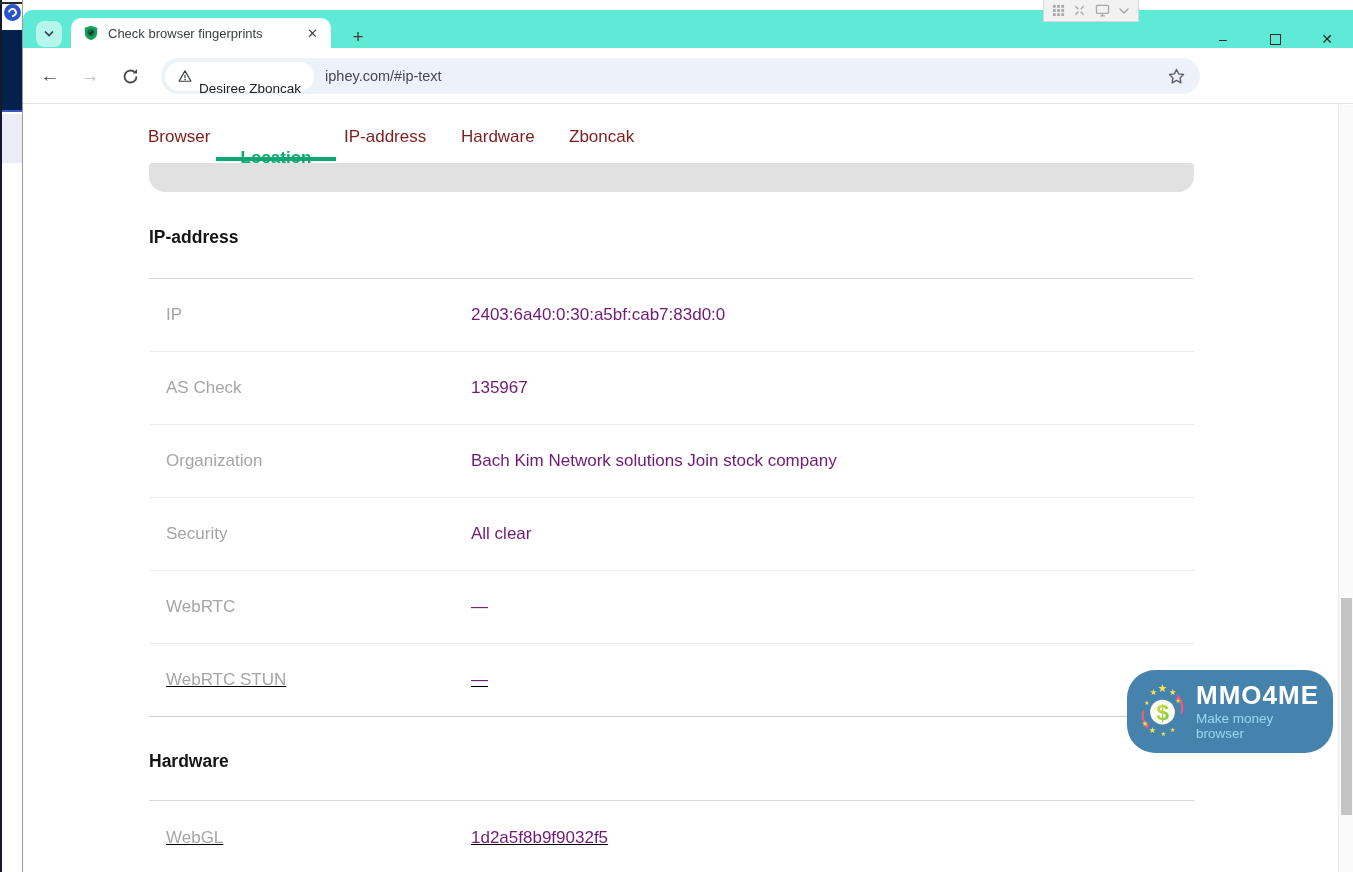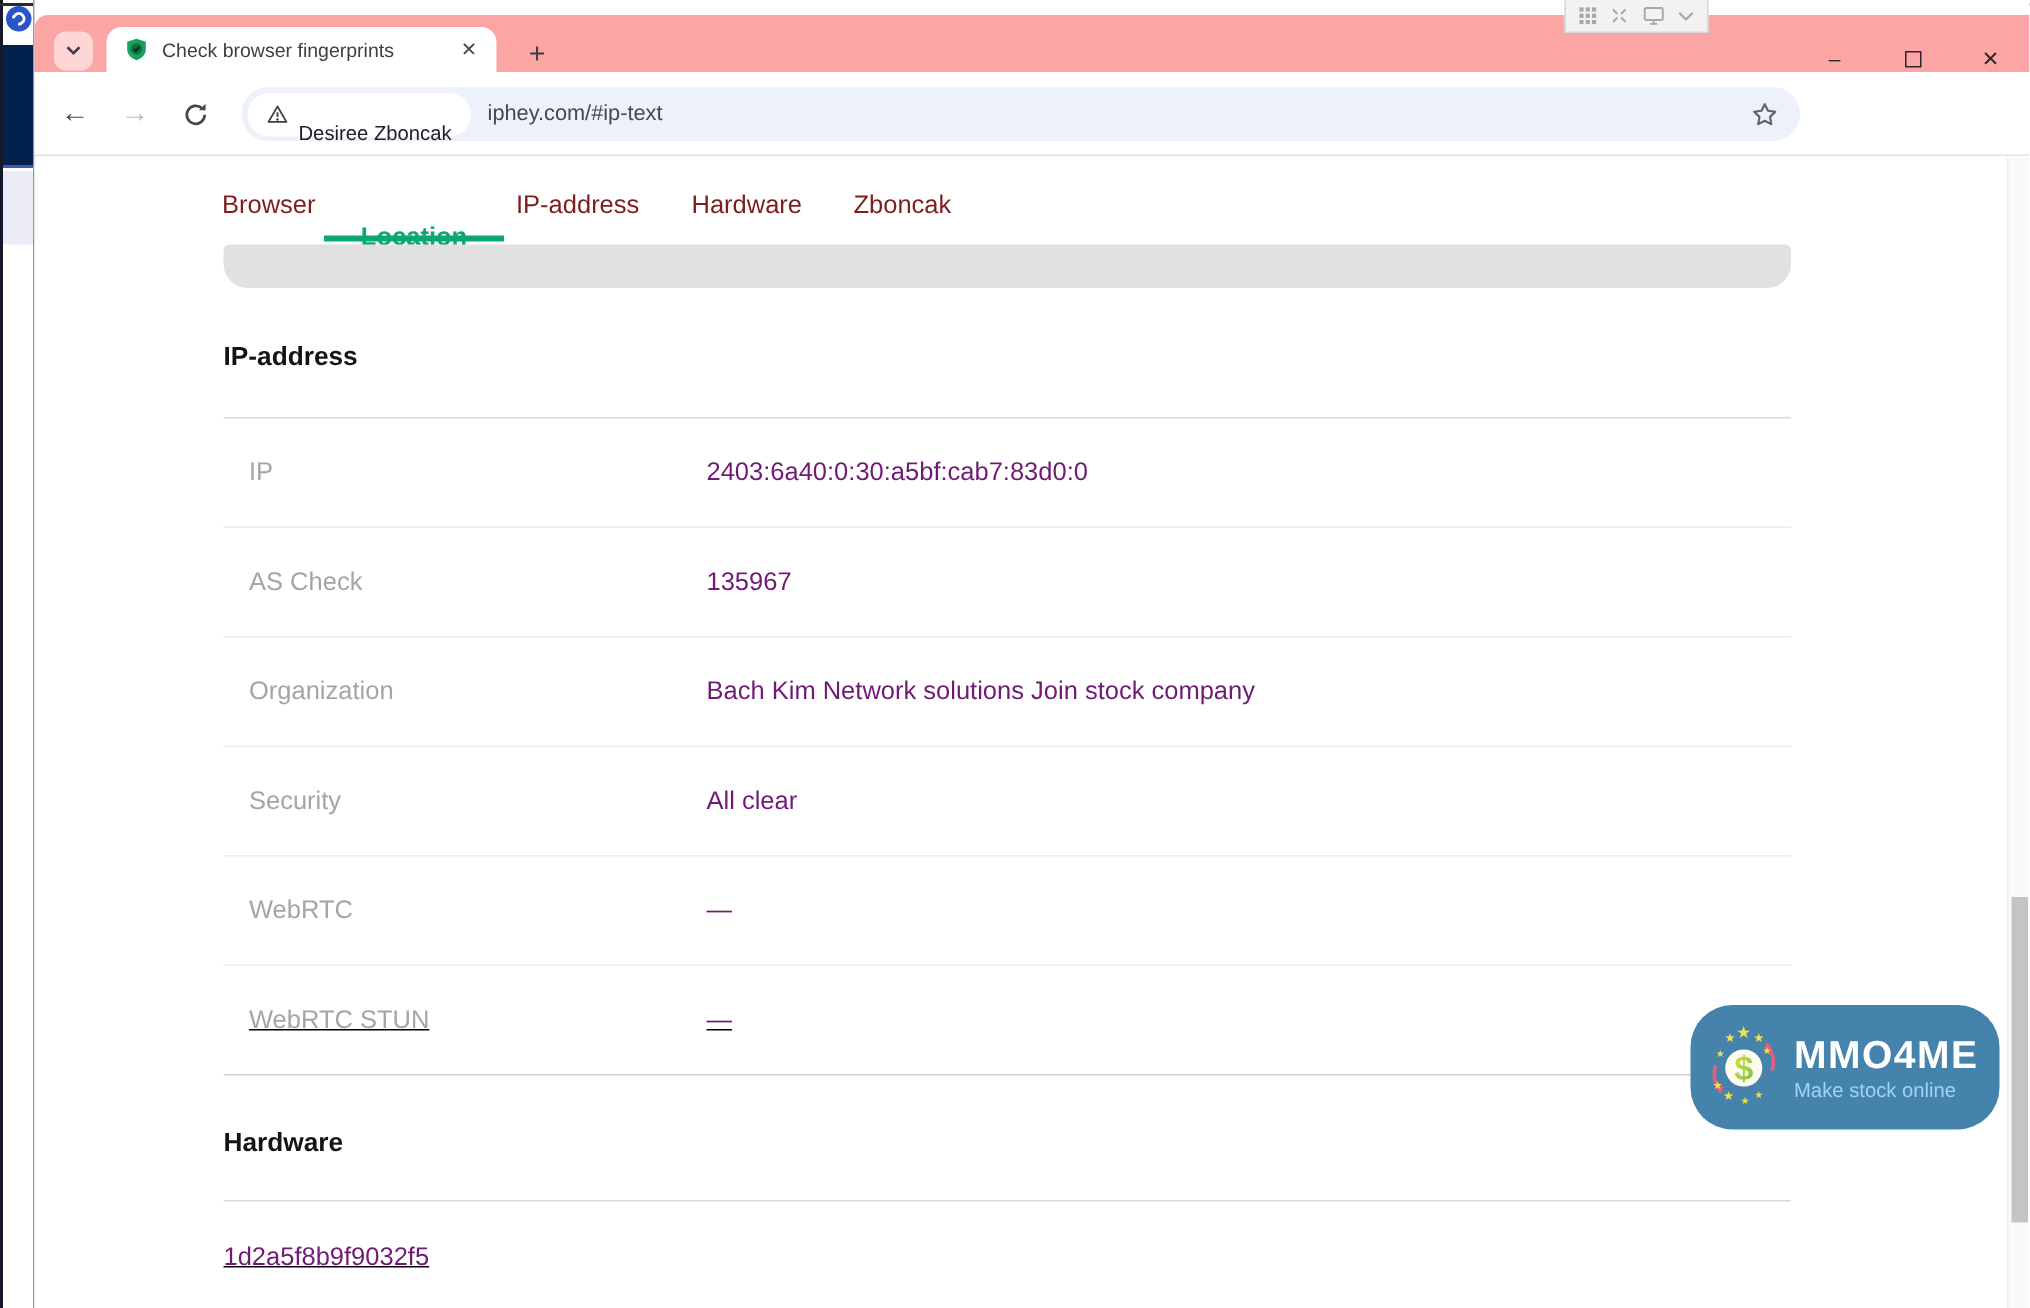--- a/index.html
+++ b/index.html
@@ -16,21 +16,21 @@
                         border-left-color:transparent; transform:rotate(-40deg); }
   .bg-navy { position:absolute; left:2px; top:30px; width:21px; height:82px; background:#03214d;
              border-bottom:2px solid #3b59bb; }
   .bg-lav  { position:absolute; left:2px; top:114px; width:21px; height:49px; background:#ececf6; }
   .top-hairline { position:absolute; left:0; top:2px; width:1353px; height:2px; background:#2b2b2b; z-index:1; }
 
   
   .chrome { position:absolute; left:22px; top:0; width:1331px; height:872px; background:#fff;
             border-left:1px solid #9a9a9a; z-index:2; }
 
-  .tabstrip { position:absolute; left:0; top:10px; width:100%; height:38px; background:#fca5a5;
+  .tabstrip { position:absolute; left:0; top:10px; width:100%; height:38px; background:#5eead4;
               border-top-left-radius:9px; }
   .tabsearch-btn { position:absolute; left:13px; top:11px; width:26px; height:26px; border-radius:8px;
                    background:rgba(255,255,255,.55); display:flex; align-items:center; justify-content:center; }
   .tab { position:absolute; left:48px; top:8px; width:260px; height:30px; background:#fff;
          border-radius:10px 10px 0 0; display:flex; align-items:center; padding:0 10px 0 12px; }
   .tab-title { flex:1; font-size:13px; color:#3c4043; margin-left:9px; white-space:nowrap;
                overflow:hidden; }
   .tab-close { font-size:13px; color:#45484c; padding:0 3px; }
   .newtab-btn { position:absolute; left:322px; top:14px; width:26px; height:26px; display:flex;
                 align-items:center; justify-content:center; font-size:19px; color:#3c4043; }
@@ -206,20 +206,21 @@
       </div>
       <div class="row">
         <span class="lbl">WebRTC STUN</span>
         <span class="val">—</span>
       </div>
     </div>
 
     <div class="section-title" style="left:126px;top:646px;">Hardware</div>
     <div class="rows no-endline" style="top:695px;">
       <div class="row">
+        <span class="lbl">WebGL</span>
         <span class="val">1d2a5f8b9f9032f5</span>
       </div>
     </div>
 
     <div class="scroll-track">
       <div class="scroll-thumb"></div>
     </div>
   </div>
 
   <div class="watermark">
@@ -243,21 +244,21 @@
         <text x="11" y="45" font-size="8">★</text>
           <text x="19" y="53">★</text>
         <text x="31" y="56" font-size="7">★</text>
           <text x="41" y="52" font-size="7">★</text>
       </g>
       <circle cx="30" cy="30" r="13.5" fill="#fdfcf0"></circle>
       <text x="30" y="38.5" text-anchor="middle" font-size="25" font-weight="bold" fill="url(#dg)">$</text>
     </svg>
     <div class="wm-text">
       <div class="wm-brand">MMO4ME</div>
-      <div class="wm-tagline">Make stock online</div>
+      <div class="wm-tagline">Make money browser</div>
     </div>
   </div>
 </div>
 
 <div class="vm-toolbar">
   <svg width="13" height="13" viewBox="0 0 14 14">
     <g fill="#a6a8ab">
       <rect x="1" y="1" width="3" height="3"></rect>
         <rect x="5.5" y="1" width="3" height="3"></rect>
         <rect x="10" y="1" width="3" height="3"></rect>

